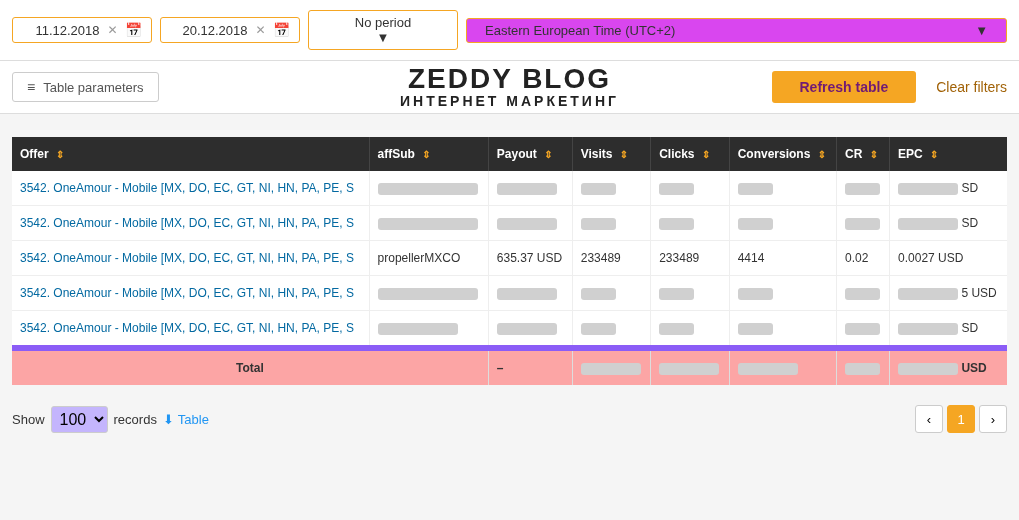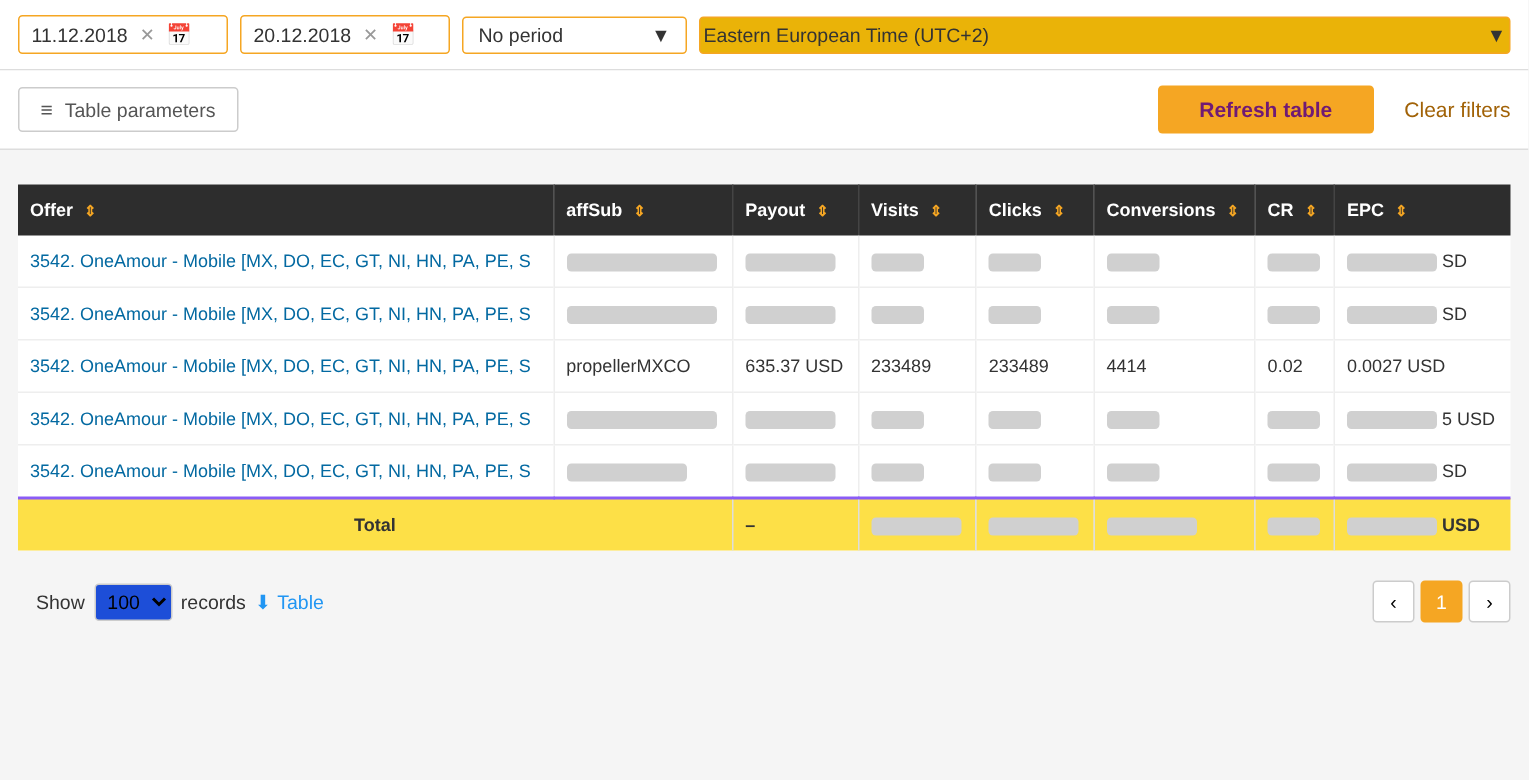--- a/index.html
+++ b/index.html
@@ -2,30 +2,30 @@
 <html><head>
   <meta charset="utf-8">
   <style>
     * { box-sizing: border-box; margin: 0; padding: 0; }
     body { font-family: Arial, sans-serif; font-size: 13px; background: #f5f5f5; color: #333; width: 1019px; }
 
     .top-bar {
       display: flex; align-items: center; gap: 8px; padding: 10px 12px; background: #fff; border-bottom: 1px solid #ddd;
     }
     .date-input {
-      display: flex; align-items: center; border: 1px solid #f5a623; border-radius: 3px; padding: 4px 8px; background: #fff; gap: 8px; font-size: 13px; min-width: 140px;
+      display: flex; align-items: center; border: 1px solid #f5a623; border-radius: 3px; padding: 4px 8px; background: #fff; gap: 8px; font-size: 13px; min-width: 140px; justify-content: flex-end;
     }
     .date-input .date-text { color: #333; }
     .date-input .clear-btn { color: #999; cursor: pointer; font-size: 12px; }
     .date-input .cal-icon { color: #aaa; font-size: 14px; }
     .period-select {
-      display: flex; align-items: center; border: 1px solid #f5a623; border-radius: 3px; padding: 4px 10px; background: #fff; min-width: 150px; justify-content: space-between; cursor: pointer;
+      display: flex; align-items: center; border: 1px solid #f5a623; border-radius: 3px; padding: 4px 10px; background: #fff; min-width: 150px; justify-content: space-between; cursor: pointer; flex-direction: column;
     }
     .tz-select {
-      display: flex; align-items: center; border: 1px solid #f5a623; border-radius: 3px; padding: 4px 2px; background: #eab308; flex: 1; justify-content: space-between; cursor: pointer;
+      display: flex; align-items: center; border: 1px solid #f5a623; border-radius: 3px; padding: 4px 18px; background: #d946ef; flex: 1; justify-content: space-between; cursor: pointer;
     }
 
     .second-bar {
       display: flex; align-items: center; padding: 10px 12px; background: #fff; border-bottom: 1px solid #ddd; position: relative;
     }
     .table-params-btn {
       display: flex; align-items: center; gap: 8px; border: 1px solid #ccc; border-radius: 3px; padding: 6px 14px; background: #fff; cursor: pointer; font-size: 13px; color: #555;
     }
     .logo-area {
       position: absolute; left: 50%; transform: translateX(-50%); text-align: center;
@@ -56,30 +56,30 @@
     .offer-link { color: #0369a1; text-decoration: none; cursor: pointer; }
 
     .blurred {
       display: inline-block; background: #d0d0d0; border-radius: 3px; height: 12px; vertical-align: middle;
     }
     .blurred-sm { width: 60px; }
     .blurred-md { width: 80px; }
     .blurred-lg { width: 100px; }
     .blurred-xs { width: 35px; }
 
-    tfoot tr { background: #fde047; font-weight: bold; border-top: 2px solid #8b5cf6; }
+    tfoot tr { background: #fca5a5; font-weight: bold; border-top: 6px solid #8b5cf6; }
     tfoot td { padding: 10px 8px; font-size: 12px; border-right: 1px solid #ddd; }
     tfoot td:last-child { border-right: none; }
 
     .bottom-bar {
-      display: flex; align-items: center; justify-content: space-between; padding: 8px 12px; background: #f5f5f5; margin-left: 12px;
+      display: flex; align-items: center; justify-content: space-between; padding: 8px 12px; background: #f5f5f5;
     }
     .bottom-left { display: flex; align-items: center; gap: 6px; }
     .records-select {
-      border: 1px solid #ccc; border-radius: 3px; padding: 3px 4px; font-size: 13px; background: #1d4ed8; cursor: pointer;
+      border: 1px solid #ccc; border-radius: 3px; padding: 3px 4px; font-size: 16px; background: #c4b5fd; cursor: pointer;
     }
     .export-btn { display: flex; align-items: center; gap: 4px; color: #2196F3; background: none; border: none; cursor: pointer; font-size: 13px; }
     .pagination { display: flex; align-items: center; gap: 4px; }
     .page-btn {
       border: 1px solid #ccc; background: #fff; width: 28px; height: 28px; display: flex; align-items: center; justify-content: center; cursor: pointer; border-radius: 3px; font-size: 13px;
     }
     .page-btn.active { background: #f5a623; color: #fff; border-color: #f5a623; }
   </style>
 </head>
 <body>
@@ -102,20 +102,24 @@
   <div class="tz-select">
     <span>Eastern European Time (UTC+2)</span>
     <span>▼</span>
   </div>
 </div>
 
 <div class="second-bar">
   <div class="table-params-btn">
     <span style="font-size:14px;">≡</span>
     <span>Table parameters</span>
+  </div>
+  <div class="logo-area">
+    <div class="logo-title">ZEDDY BLOG</div>
+    <div class="logo-sub">ИНТЕРНЕТ МАРКЕТИНГ</div>
   </div>
   <div class="right-actions">
     <button class="refresh-btn">Refresh table</button>
     <button class="clear-filters-btn">Clear filters</button>
   </div>
 </div>
 
 <div class="table-wrap">
   <table>
     <thead>

